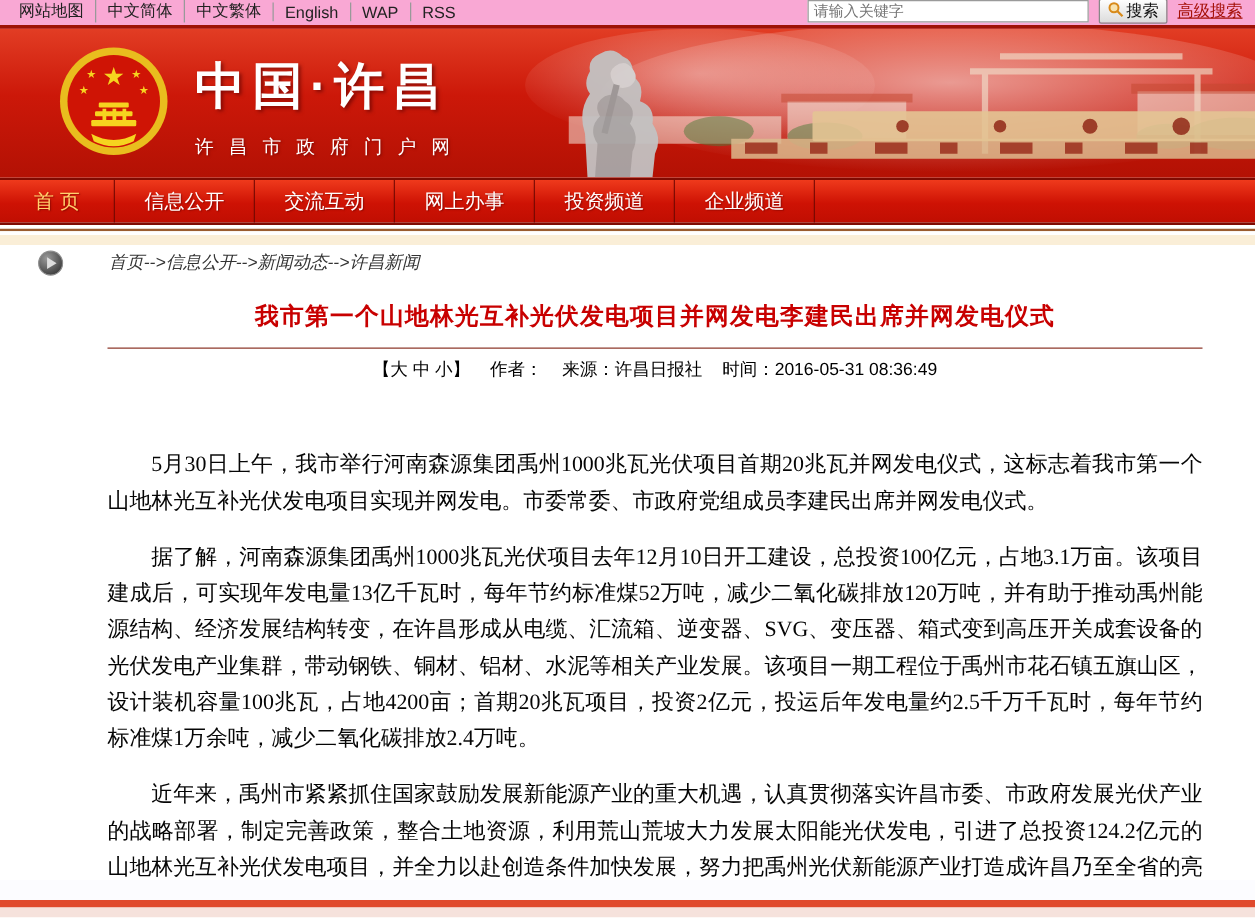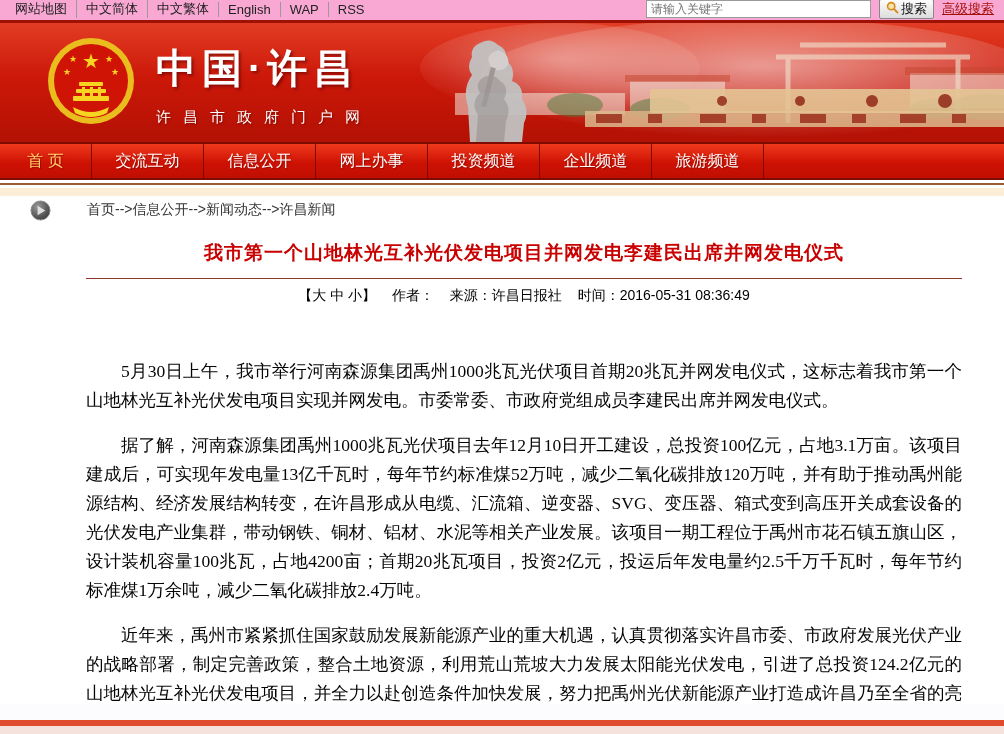--- a/index.html
+++ b/index.html
@@ -58,21 +58,21 @@
 
   
   .gap-a { height:3px; background:#fff; flex:none; }
   .line-brown { height:2px; background:#9a5c30; flex:none; }
   .gap-b { height:3px; background:#fff; flex:none; }
   .crumb-strip { height:8px; background:#faeed7; flex:none; }
 
   
   .breadcrumb-row { height:28px; flex:none; display:flex; align-items:center; background:#fff; padding-left:30px; }
   .play-icon { width:21px; height:21px; margin-right:36px; }
-  .breadcrumb { font-size:14px; color:#333; }
+  .breadcrumb { font-size:14px; color:#333;font-style:italic; }
 
   
   .article { flex:1; padding:0 42px 0 86px; overflow:hidden; }
   .article-title {
     margin-top:16px; text-align:center; color:#c80000;
     font-size:19px; font-weight:bold; letter-spacing:1px;
   }
   .title-sep { margin-top:12px; border:0; border-top:1px solid #8e3a2c; height:0; }
   .meta-row { margin-top:8px; text-align:center; font-size:14px; color:#000; }
   .meta-row span { margin:0 6px; }
@@ -215,26 +215,25 @@
     </svg>
 
     <div class="site-titles">
       <div class="site-title">中国·许昌</div>
       <div class="site-subtitle">许昌市政府门户网</div>
     </div>
   </div>
 
   <div class="mainnav">
     <div class="nav-item">首 页</div>
+    <div class="nav-item">信息公开</div>
     <div class="nav-item">交流互动</div>
-    <div class="nav-item">信息公开</div>
     <div class="nav-item">网上办事</div>
     <div class="nav-item">投资频道</div>
     <div class="nav-item">企业频道</div>
-    <div class="nav-item">旅游频道</div>
     <div class="nav-filler"></div>
   </div>
 
   <div class="gap-a"></div>
   <div class="line-brown"></div>
   <div class="gap-b"></div>
   <div class="crumb-strip"></div>
 
   <div class="breadcrumb-row">
     <svg class="play-icon" viewBox="0 0 22 22">

